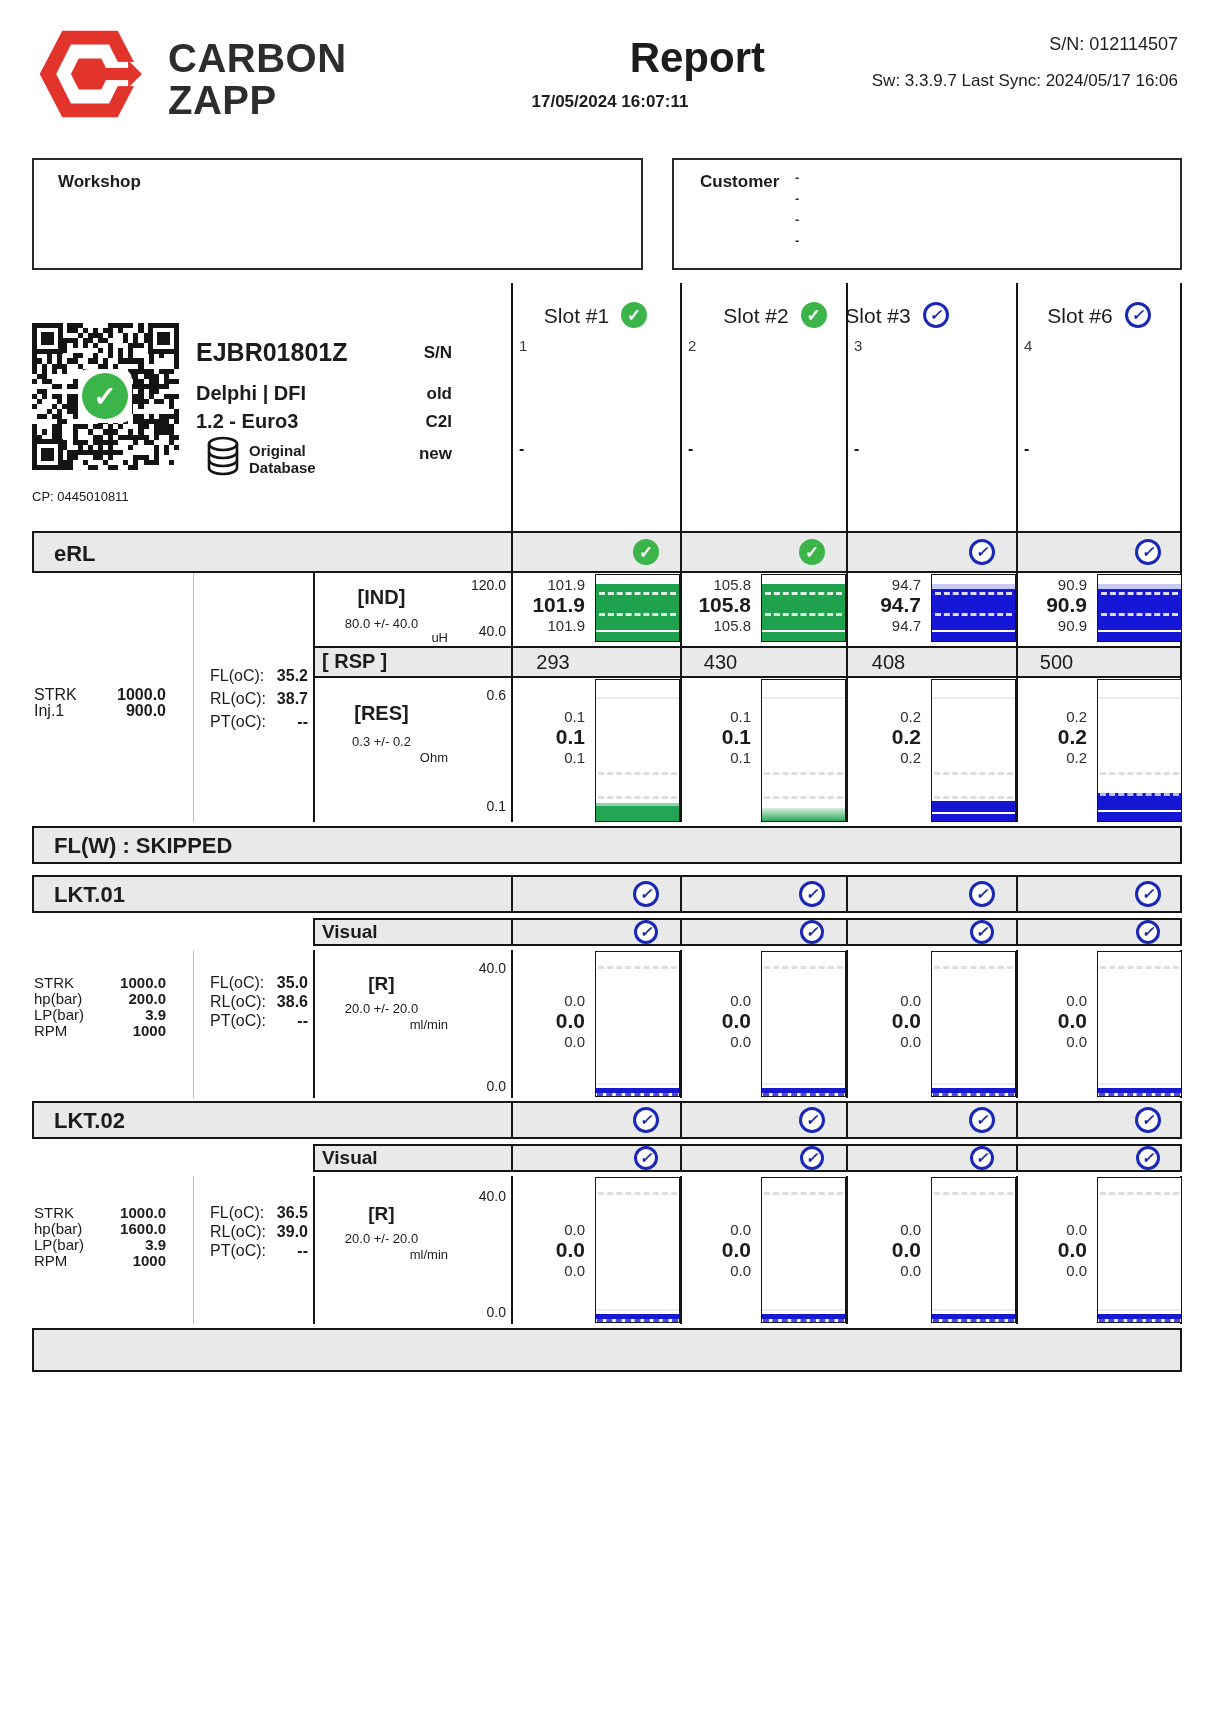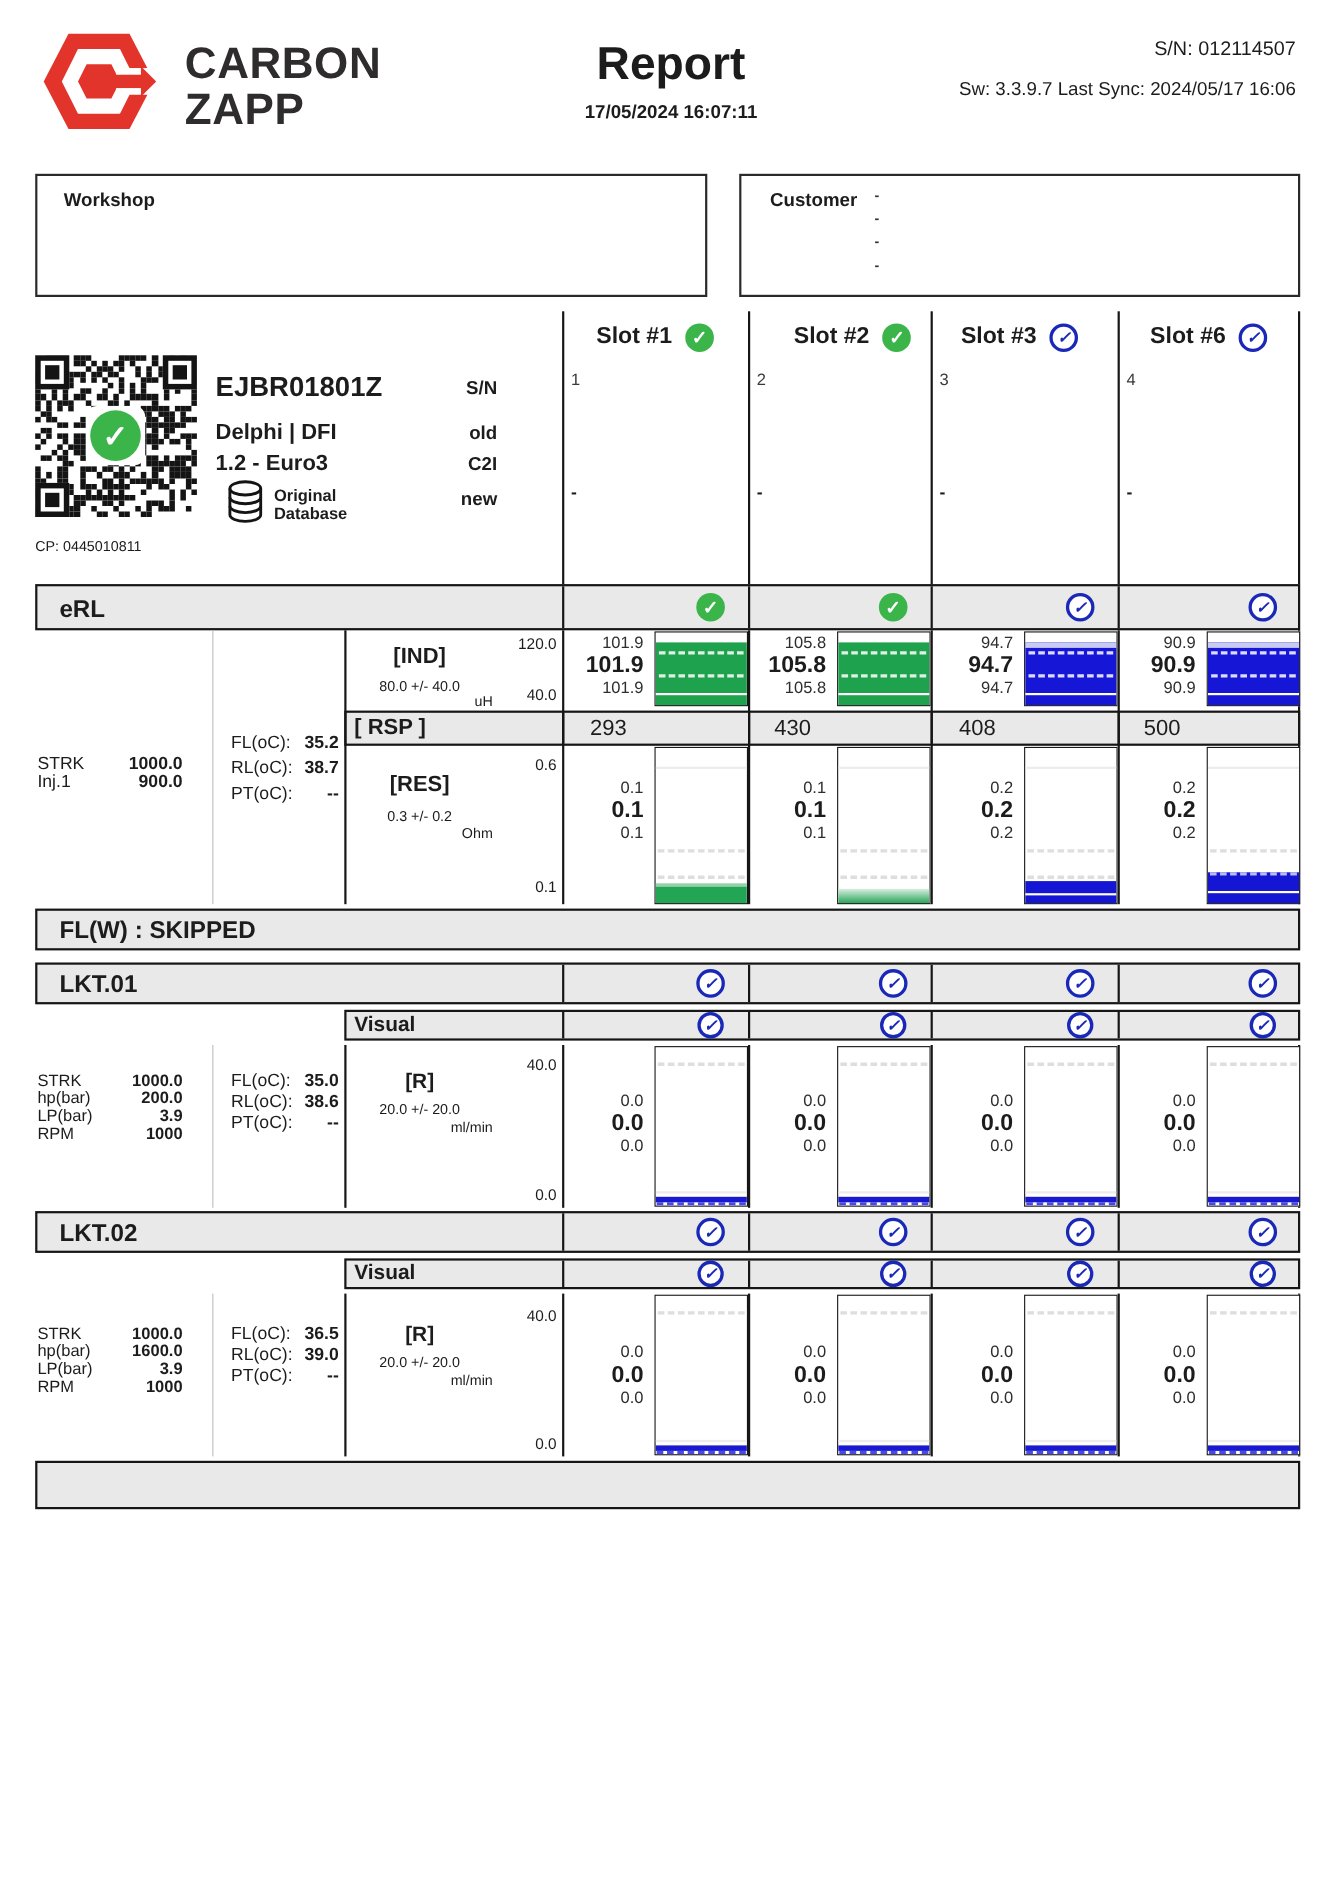--- a/index.html
+++ b/index.html
@@ -2,21 +2,21 @@
 <html><head>
 <meta charset="utf-8">
 <style>
   html,body{margin:0;padding:0;background:#fff}
   .page{position:relative;width:1214px;height:1717px;background:#fff;overflow:hidden;
         font-family:"Liberation Sans",sans-serif;color:#1c1c1c}
   .abs{position:absolute}
   .b{font-weight:bold}
   
   .brand-line{position:absolute;font-size:40px;font-weight:800;letter-spacing:.5px;color:#2e2c2c;line-height:1}
-  .report-title{position:absolute;left:455px;width:310px;text-align:center;top:34px;font-size:42px;font-weight:bold}
+  .report-title{position:absolute;left:455px;width:310px;text-align:right;top:34px;font-size:42px;font-weight:bold}
   .report-date{position:absolute;left:455px;width:310px;text-align:center;top:92px;font-size:17px;font-weight:bold}
   .hdr-right{position:absolute;right:36px;text-align:right}
   .model{font-size:34px;font-weight:bold;line-height:1.1}
   .serial{font-size:18px;margin-top:6px}
   .swline{font-size:17px;margin-top:16px}
   
   .infobox{position:absolute;border:2px solid #2a2a2a;background:#fff;box-sizing:border-box}
   .boxlabel{position:absolute;font-size:17px;font-weight:bold}
   .dash{position:absolute;font-size:13px;font-weight:bold;color:#333}
   
@@ -28,22 +28,22 @@
   .sub-title{position:absolute;left:322px;font-size:19px;font-weight:bold;z-index:3}
   
   .chk{width:26px;height:26px;border-radius:50%;position:relative;display:inline-block;z-index:3;box-sizing:border-box;flex:none}
   .chk::after{content:"\2713";position:absolute;inset:0;display:flex;align-items:center;justify-content:center;font-weight:bold;font-size:17px}
   .chk.g{background:#3bb54a}
   .chk.g::after{color:#fff}
   .chk.bl{background:#fff;border:3px solid #1a28b8}
   .chk.bl::after{color:#1a28b8;font-size:15px;font-style:italic}
   .chk.sm{width:24px;height:24px}
   
-  .sh{position:absolute;top:294px;height:34px;display:flex;align-items:flex-start;justify-content:center;gap:12px;
-      font-size:21px;font-weight:bold;z-index:3}
+  .sh{position:absolute;top:294px;height:34px;display:flex;align-items:flex-end;justify-content:center;gap:12px;
+      font-size:21px;font-weight:normal;z-index:3}
   .snum{position:absolute;top:337px;font-size:15px;color:#3a3a3a;z-index:3}
   .sdash{position:absolute;top:440px;font-size:16px;font-weight:bold;z-index:3}
   .rl{position:absolute;left:380px;width:72px;text-align:right;font-weight:bold;font-size:17px}
   
   .inj-code{position:absolute;left:196px;top:338px;font-size:25px;font-weight:bold}
   .inj-line{position:absolute;left:196px;font-size:20px;font-weight:bold}
   .badge-txt{position:absolute;left:249px;top:442px;font-size:15px;font-weight:bold;line-height:1.15}
   .cp{position:absolute;left:32px;top:489px;font-size:13px}
   
   .qr{position:absolute;left:32px;top:323px;width:147px;height:147px;background:#fff;display:grid;
@@ -129,21 +129,21 @@
   <div class="vl" style="left:1180px;top:283px;height:248px"></div>
 
   <div class="sh" style="left:511px;width:169px">
     <span>Slot #1</span>
     <span class="chk g"></span>
   </div>
   <div class="sh" style="left:680px;width:190px">
     <span>Slot #2</span>
     <span class="chk g"></span>
   </div>
-  <div class="sh" style="left:846px;width:162px">
+  <div class="sh" style="left:816px;width:162px">
     <span>Slot #3</span>
     <span class="chk bl"></span>
   </div>
   <div class="sh" style="left:1016px;width:166px">
     <span>Slot #6</span>
     <span class="chk bl"></span>
   </div>
 
   <span class="snum" style="left:519px">1</span>
   <span class="snum" style="left:688px">2</span>

